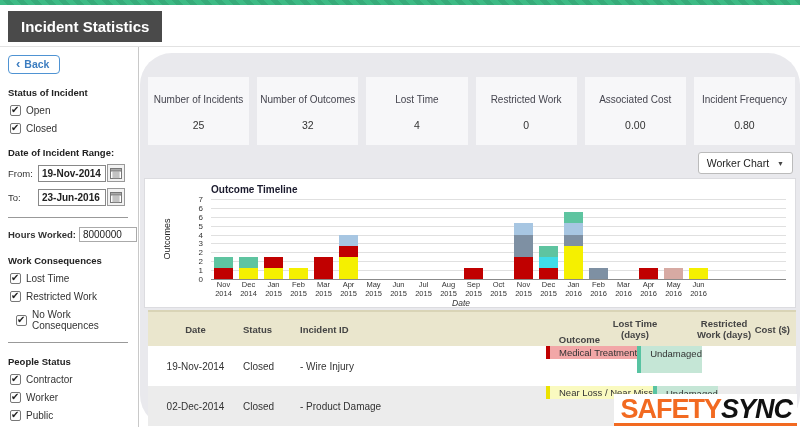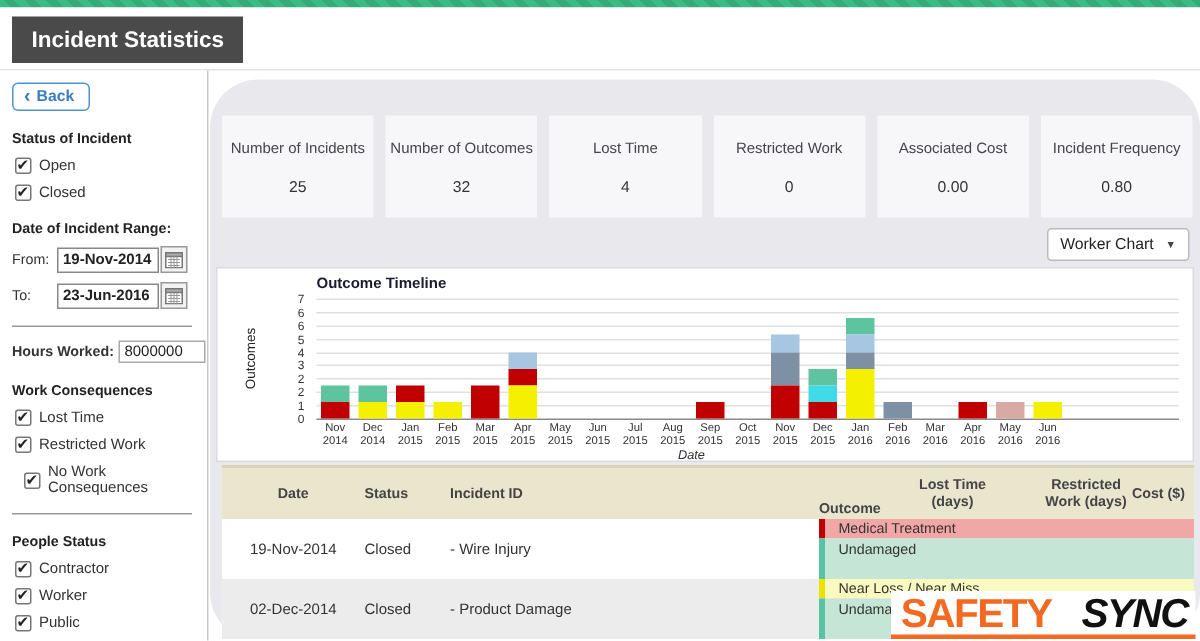--- a/index.html
+++ b/index.html
@@ -70,36 +70,36 @@
     font-size:8.5px; font-style:italic; color:#333; }
 
   .table { position:absolute; top:257px; left:8px; width:648px; }
   .thead { display:flex; align-items:center; height:36px; background:#eae6cd;
     border-top:2px solid #d9d4b6; font-size:9.5px; font-weight:bold; color:#444; }
   .trow { display:flex; align-items:stretch; height:40px; background:#fff; font-size:10px; }
   .trow.alt { background:#ececec; }
   .col-date { width:95px; text-align:center; align-self:center; }
   .col-status { width:52px; text-align:left; align-self:center; }
   .col-id { flex:1; text-align:left; padding-left:5px; align-self:center; }
-  .band-region { width:250px; display:flex; flex-direction:column; }
+  .band-region { width:250px; display:flex; flex-direction:row; }
   .band-region.head { flex-direction:row; align-items:center; height:100%; }
-  .col-outcome { flex:1; text-align:left; padding-right:10px; align-self:center;margin-top:20px; }
+  .col-outcome { flex:1; text-align:right; padding-right:10px; align-self:center;margin-top:20px; }
   .col-lost { width:50px; text-align:center; align-self:center; }
   .col-rest { width:56px; text-align:center; align-self:center;margin-left:36px; }
   .col-cost { width:44px; text-align:right; padding-right:6px; align-self:center; }
   .band { border-left:4px solid transparent; padding-left:9px; font-size:9.5px; color:#333;
     overflow:hidden; }
   .band-sm { height:13px; line-height:13px; }
   .band-lg { height:27px; padding-top:2px; }
   .row-strip { height:2px; background:#fff; }
 
   .logo { position:absolute; right:3px; bottom:1px; background:#fff; padding:2px 5px 0 6px;
     border-bottom:3px solid #f26a21; line-height:1; z-index:50; white-space:nowrap; }
   .logo-w1 { font-size:27px; font-weight:bold; letter-spacing:-1px; }
-  .logo-w2 { font-size:27px; font-weight:bold; font-style:italic; letter-spacing:-1px;margin-left:20px; }
+  .logo-w2 { font-size:27px; font-weight:bold; font-style:italic; letter-spacing:-1px; }
 
   svg { display:block; }
 </style>
 </head>
 <body>
 
 <div class="top-stripe"></div>
 
 <div class="header">
   <div class="title-box">Incident Statistics</div>

